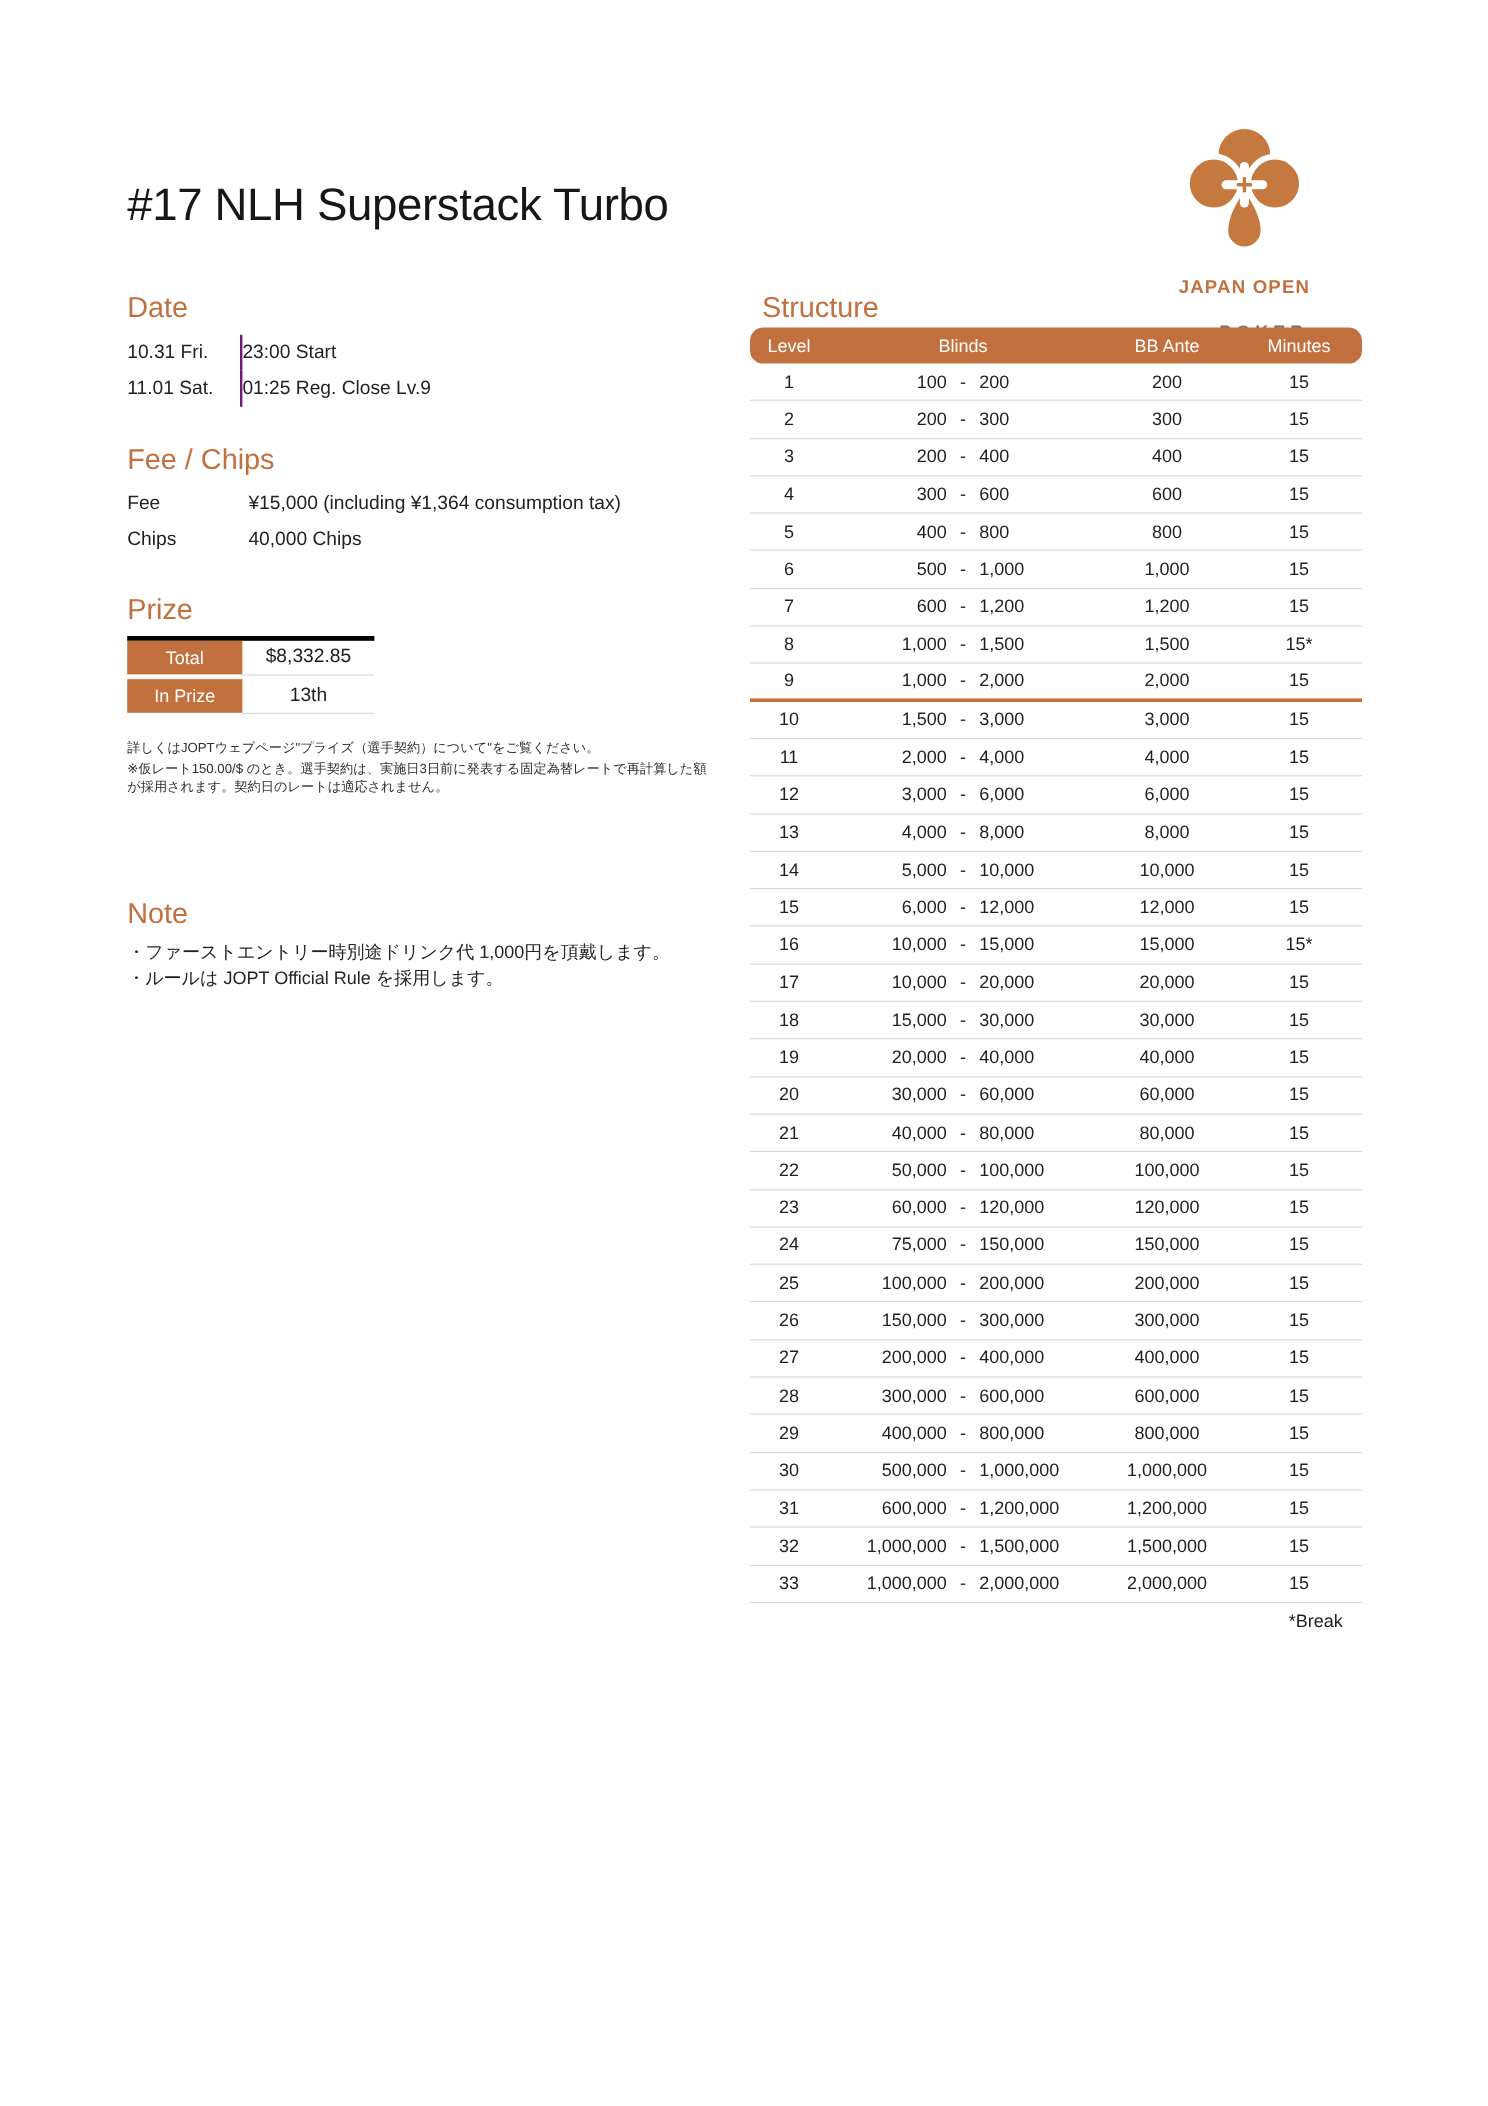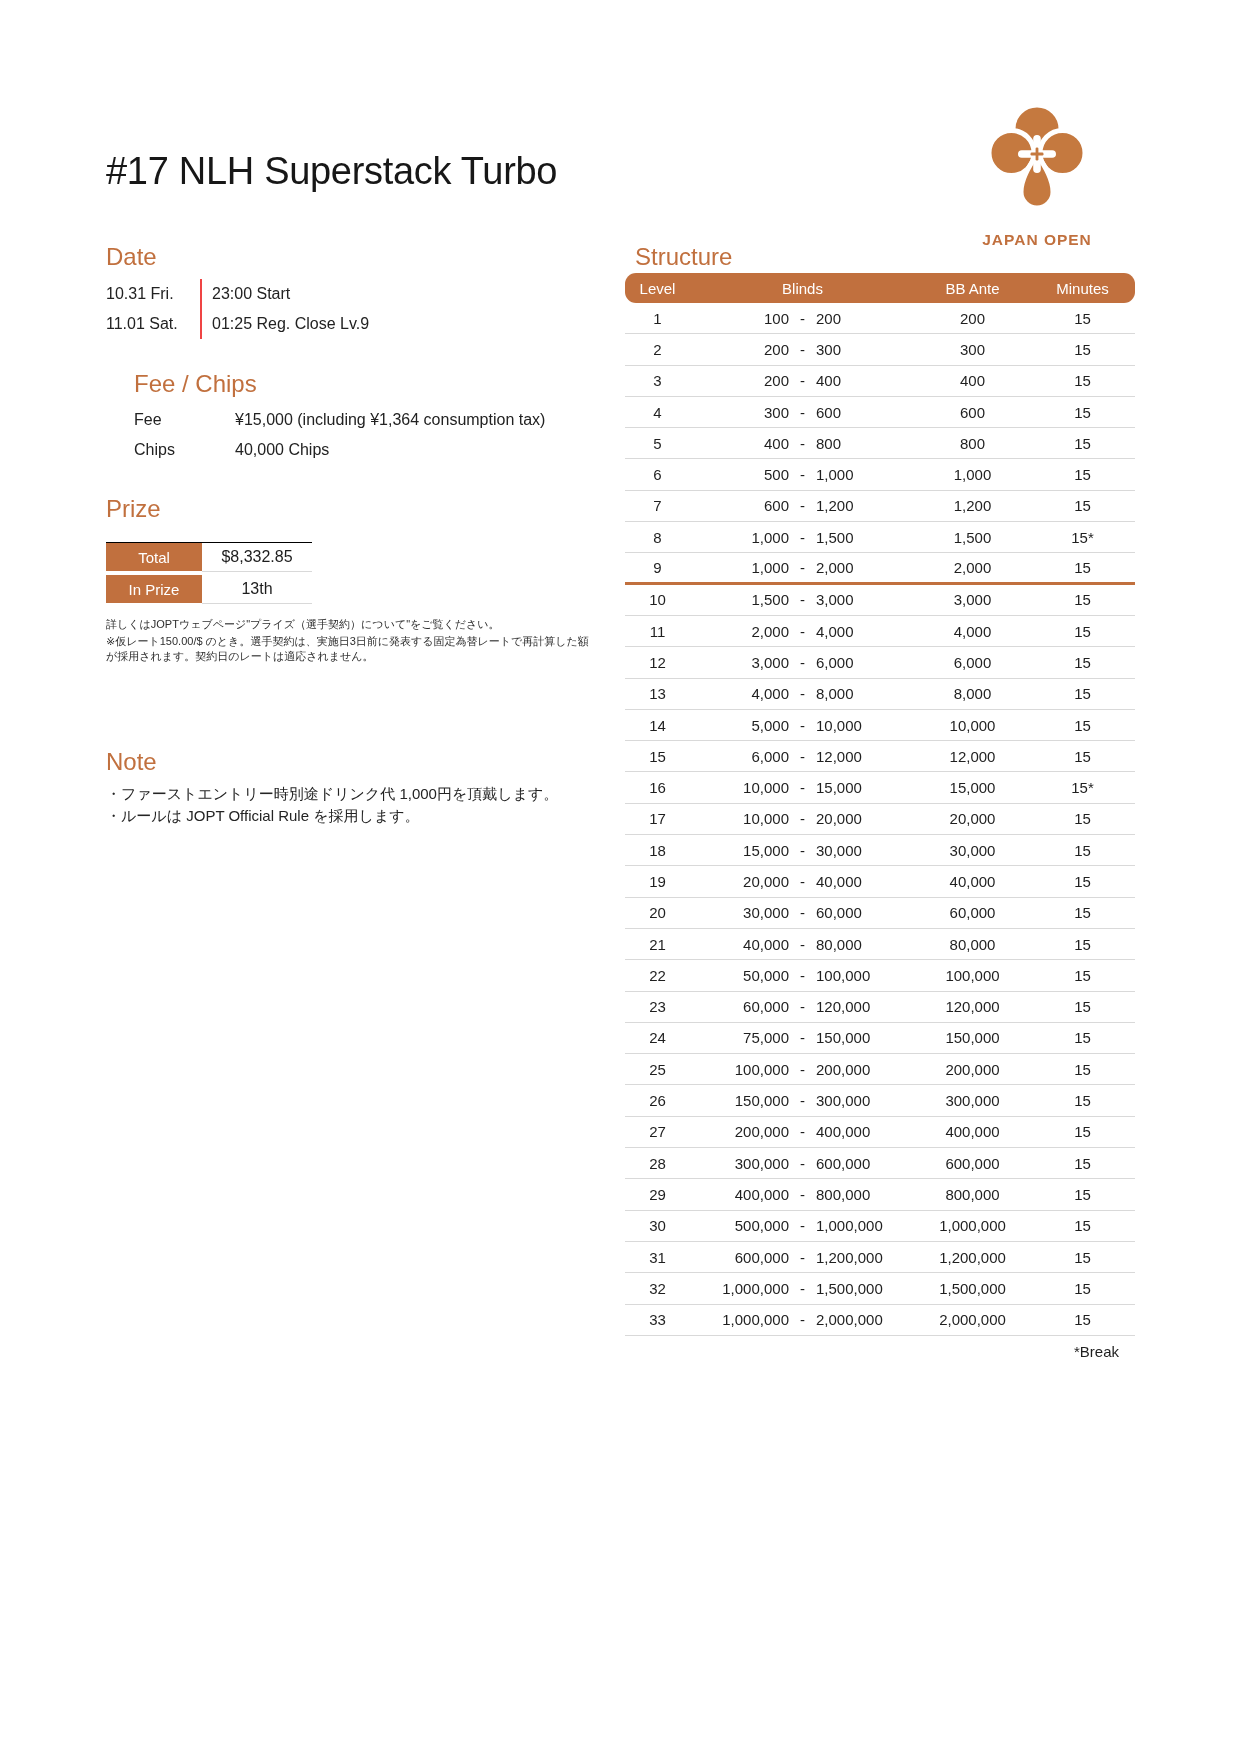--- a/index.html
+++ b/index.html
@@ -17,28 +17,28 @@
   .logo-line2{margin-top:20px;font-size:15px;font-weight:bold;letter-spacing:4.2px;color:#6e6f72;padding-left:44px;}
   
   .sec-h{margin:0;font-size:24px;font-weight:400;color:#c1703e;}
   
   .kv{display:flex;align-items:center;height:30px;font-size:16px;color:#222;}
   .kv .k{flex:0 0 auto;}
   
   .sec-date{position:absolute;left:106px;top:243px;width:460px;}
   .sec-date .rows{margin-top:8px;}
   .sec-date .k{width:94px;}
-  .sec-date .v{border-left:2px solid #ef4444;padding-left:10px;align-self:stretch;display:flex;align-items:center;}
-  
-  .sec-fee{position:absolute;left:106px;top:370px;width:460px;margin-left:28px;}
+  .sec-date .v{border-left:2px solid #701a75;align-self:stretch;display:flex;align-items:center;}
+  
+  .sec-fee{position:absolute;left:106px;top:370px;width:460px;}
   .sec-fee .rows{margin-top:7px;}
   .sec-fee .k{width:101px;}
   
   .sec-prize{position:absolute;left:106px;top:495px;width:300px;}
-  .prize-table{margin-top:19px;border-top:1px solid #000000;width:206px;}
+  .prize-table{margin-top:7px;border-top:4px solid #000000;width:206px;}
   .prize-row{display:flex;margin-bottom:3px;}
   .prize-row .pk{width:96px;height:28px;background:#c1703e;color:#ffffff;font-size:15px;
     display:flex;align-items:center;justify-content:center;}
   .prize-row .pv{width:110px;height:28px;font-size:16px;color:#1d1d1d;
     display:flex;align-items:center;justify-content:center;border-bottom:1px solid #d9d9d9;}
   
   .jp-note{position:absolute;left:106px;top:617px;width:492px;font-size:11px;line-height:1.41;color:#2e2e2e;}
   .jp-note p{margin:0 0 1px 0;}
   
   .sec-note{position:absolute;left:106px;top:748px;width:480px;}

